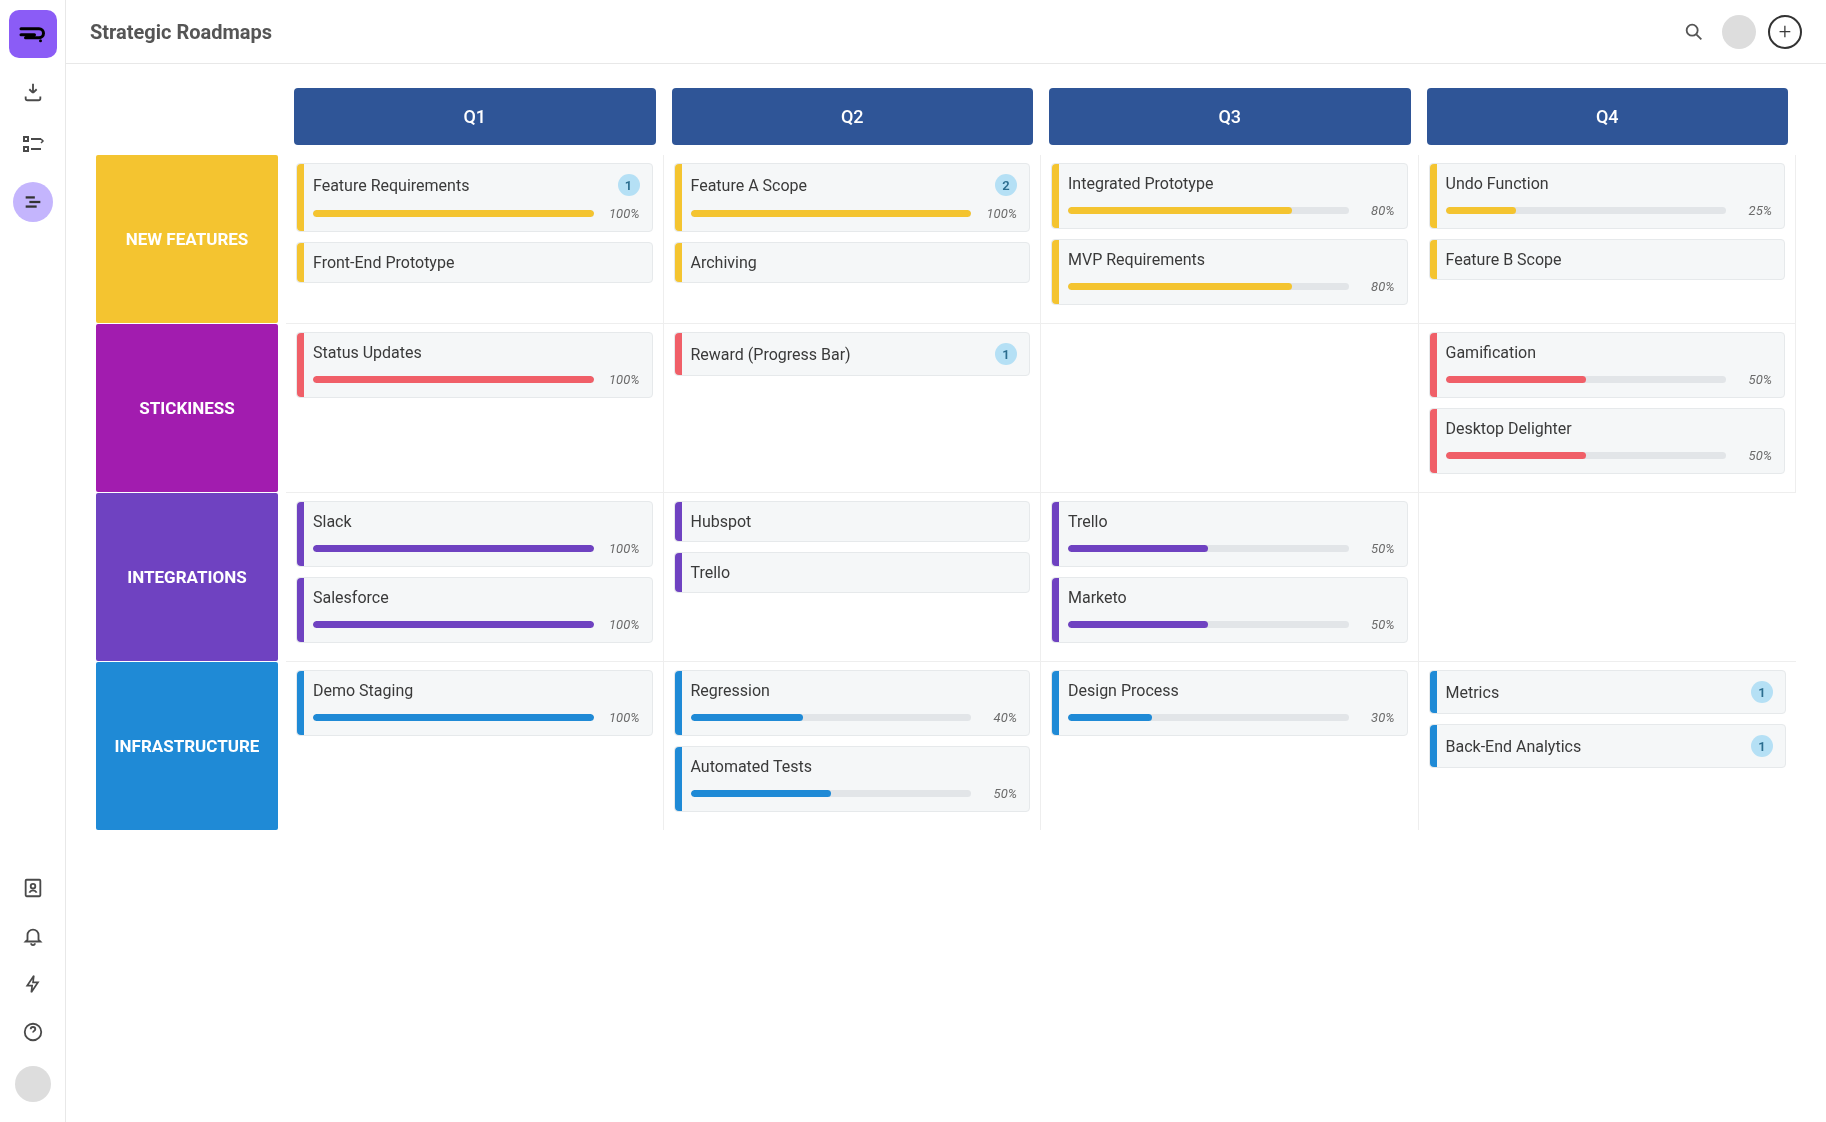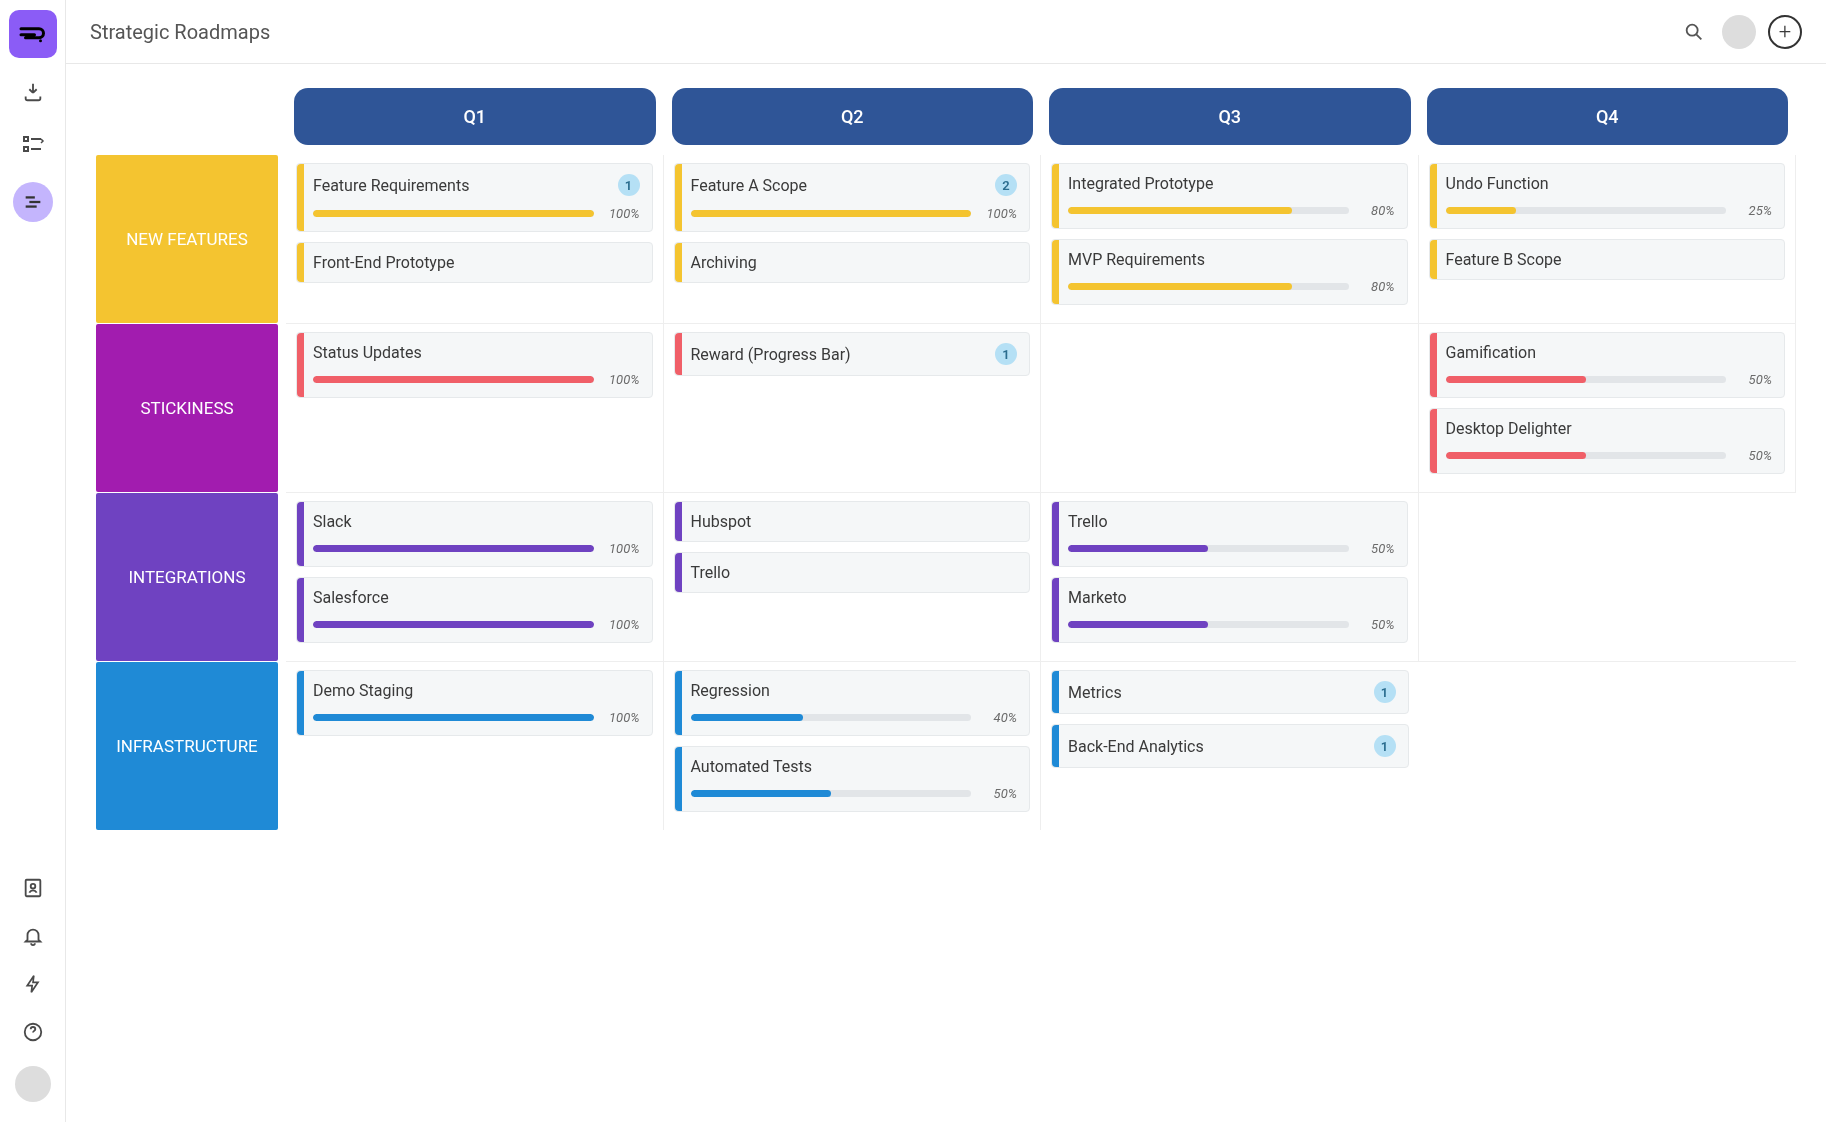--- a/index.html
+++ b/index.html
@@ -8,30 +8,30 @@
 .sidebar { width: 66px; border-right: 1px solid #e8e8e8; display: flex; flex-direction: column; align-items: center; padding-top: 0; }
 .logo { width: 48px; height: 48px; background: #8b5cf6; border-radius: 10px; display: flex; align-items: center; justify-content: center; margin: 10px 0 20px 0; }
 .logo svg { width: 30px; height: 20px; }
 .sidebar-icons { display: flex; flex-direction: column; align-items: center; gap: 24px; flex: 1; }
 .sidebar-icon { width: 28px; height: 28px; display: flex; align-items: center; justify-content: center; cursor: pointer; color: #4a4a4a; }
 .sidebar-icon.active { background: #c4b5fd; border-radius: 50%; width: 40px; height: 40px; }
 .sidebar-bottom { display: flex; flex-direction: column; align-items: center; gap: 20px; padding-bottom: 20px; }
 .sidebar-avatar { width: 36px; height: 36px; background: #ddd; border-radius: 50%; }
 .main { flex: 1; display: flex; flex-direction: column; }
 .topbar { height: 64px; border-bottom: 1px solid #e8e8e8; display: flex; align-items: center; padding: 0 24px; }
-.topbar-title { font-size: 20px; color: #555; font-weight: 400; }
+.topbar-title { font-size: 20px; color: #555; font-weight: 700; }
 .topbar-spacer { flex: 1; }
 .topbar-icon { width: 24px; height: 24px; cursor: pointer; color: #555; margin-right: 16px; display:flex;align-items:center;justify-content:center;}
 .topbar-avatar { width: 34px; height: 34px; background: #ddd; border-radius: 50%; margin-right: 12px; }
 .topbar-add { width: 34px; height: 34px; border: 2px solid #333; border-radius: 50%; display: flex; align-items: center; justify-content: center; cursor: pointer; font-size: 22px; font-weight: 300; }
 .content { flex: 1; padding: 24px 30px; overflow: auto; }
 .grid { display: grid; grid-template-columns: 190px repeat(4, 1fr); gap: 0; }
-.col-head { background: #2f5597; color: #fff; font-size: 18px; font-weight: 500; padding: 18px 0; text-align: center; margin: 0 8px 10px 8px; border-radius: 14px; }
+.col-head { background: #2f5597; color: #fff; font-size: 18px; font-weight: 500; padding: 18px 0; text-align: center; margin: 0 8px 10px 8px; border-radius: 4px; }
 .col-head.first { background: transparent; }
-.swimlane-label { color: #fff; font-size: 17px; font-weight: 400; display: flex; align-items: center; justify-content: center; text-align: center; padding: 10px; border-radius: 2px; margin-right: 8px; }
+.swimlane-label { color: #fff; font-size: 17px; font-weight: 700; display: flex; align-items: center; justify-content: center; text-align: center; padding: 10px; border-radius: 2px; margin-right: 8px; }
 .cell { padding: 8px 10px; border-right: 1px solid #eee; }
 .cell:last-child { border-right: none; }
 .lane-sep { grid-column: 2 / -1; border-top: 1px solid #eee; height: 0; }
 .card { background: #f5f7f8; border: 1px solid #e6e9eb; border-radius: 4px; margin-bottom: 10px; position: relative; padding: 10px 12px 10px 16px; }
 .card-stripe { position: absolute; left: 0; top: 0; bottom: 0; width: 7px; border-radius: 4px 0 0 4px; }
 .card-head { display: flex; align-items: center; justify-content: space-between; }
 .card-title { font-size: 16px; color: #3a3a3a; }
 .card-badge { background: #b5e0f5; color: #2b6d8f; font-size: 13px; font-weight: 600; width: 22px; height: 22px; border-radius: 50%; display: flex; align-items: center; justify-content: center; }
 .card-progress { display: flex; align-items: center; gap: 10px; margin-top: 10px; font-style: italic; }
 .pbar { flex: 1; height: 7px; background: #e2e5e8; border-radius: 4px; overflow: hidden; }
@@ -372,20 +372,34 @@
                   <div class="pfill" style="width: 50%; background: rgb(31, 138, 214);"></div>
                 </div>
                 <div class="ppct">50%</div>
               </div>
             </div>
           </div>
           <div class="cell">
             <div class="card">
               <div class="card-stripe" style="background: rgb(31, 138, 214);"></div>
               <div class="card-head">
+                <div class="card-title">Design Process</div>
+              </div>
+              <div class="card-progress">
+                <div class="pbar">
+                  <div class="pfill" style="width: 30%; background: rgb(31, 138, 214);"></div>
+                </div>
+                <div class="ppct">30%</div>
+              </div>
+            </div>
+          </div>
+          <div class="cell">
+            <div class="card">
+              <div class="card-stripe" style="background: rgb(31, 138, 214);"></div>
+              <div class="card-head">
                 <div class="card-title">Metrics</div>
                 <div class="card-badge">1</div>
               </div>
             </div>
             <div class="card">
               <div class="card-stripe" style="background: rgb(31, 138, 214);"></div>
               <div class="card-head">
                 <div class="card-title">Back-End Analytics</div>
                 <div class="card-badge">1</div>
               </div>

